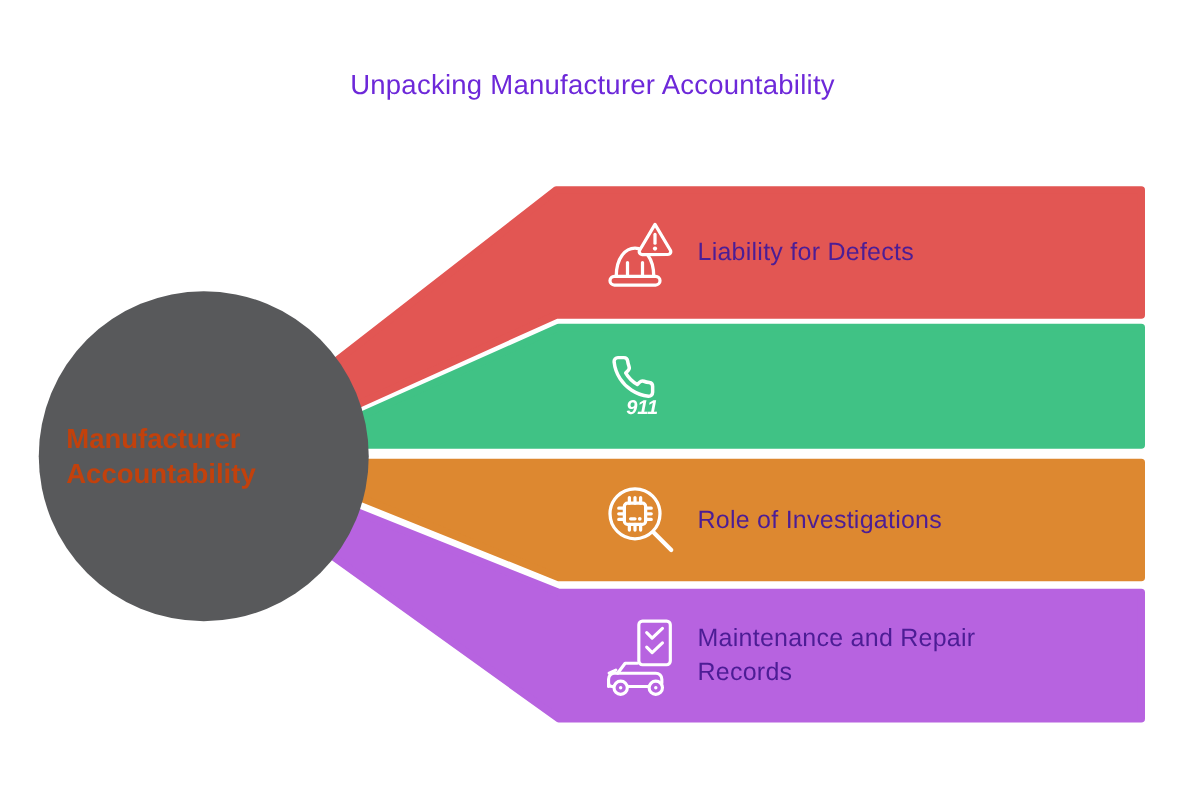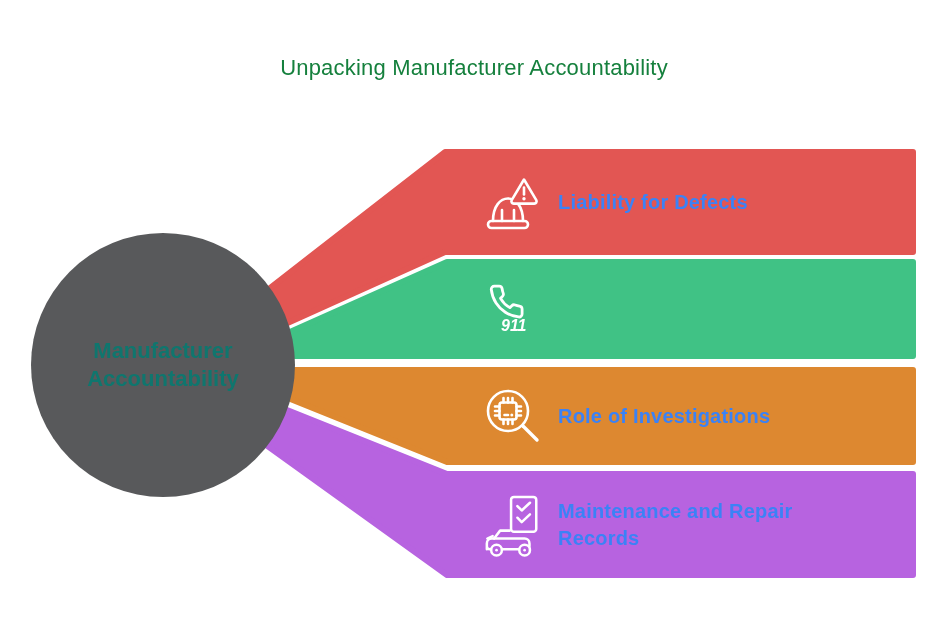--- a/index.html
+++ b/index.html
@@ -4,32 +4,32 @@
 <style>
   html,body{margin:0;padding:0;background:#ffffff;}
   .stage{
     position:relative;width:948px;height:637px;background:#ffffff;overflow:hidden;
     font-family:"Liberation Sans", sans-serif;
   }
   .stage svg{display:block;}
   #shape-layer{position:absolute;left:0;top:0;}
   .title{
     position:absolute;top:55px;left:0;width:948px;text-align:center;
-    font-size:22px;font-weight:400;color:#15803d;letter-spacing:.2px;
+    font-size:22px;font-weight:400;color:#6d28d9;letter-spacing:.2px;
   }
   .center-label{
-    position:absolute;left:53px;top:337px;width:220px;text-align:center;
-    font-size:22px;font-weight:700;color:#0f766e;line-height:28px;
+    position:absolute;left:53px;top:337px;width:220px;
+    font-size:22px;font-weight:700;color:#c2410c;line-height:28px;
   }
   .row{
     position:absolute;left:482px;width:360px;display:flex;align-items:center;gap:14px;
   }
   .row .icon-box{width:62px;flex:0 0 62px;display:flex;justify-content:center;align-items:center;font-style:italic;}
   .row .band-label{
-    width:258px;color:#3b82f6;font-size:20px;font-weight:700;line-height:27px;letter-spacing:.2px;
+    width:258px;color:#4c1d95;font-size:20px;font-weight:400;line-height:27px;letter-spacing:.2px;
   }
   .row-1{top:152px;height:100px;}
   .row-2{top:262px;height:94px;}
   .row-3{top:370px;height:92px;}
   .row-4{top:474px;height:101px;}
   .ico{stroke:#ffffff;fill:none;stroke-width:2.6;stroke-linecap:round;stroke-linejoin:round;}
 </style>
 </head>
 <body>
 

